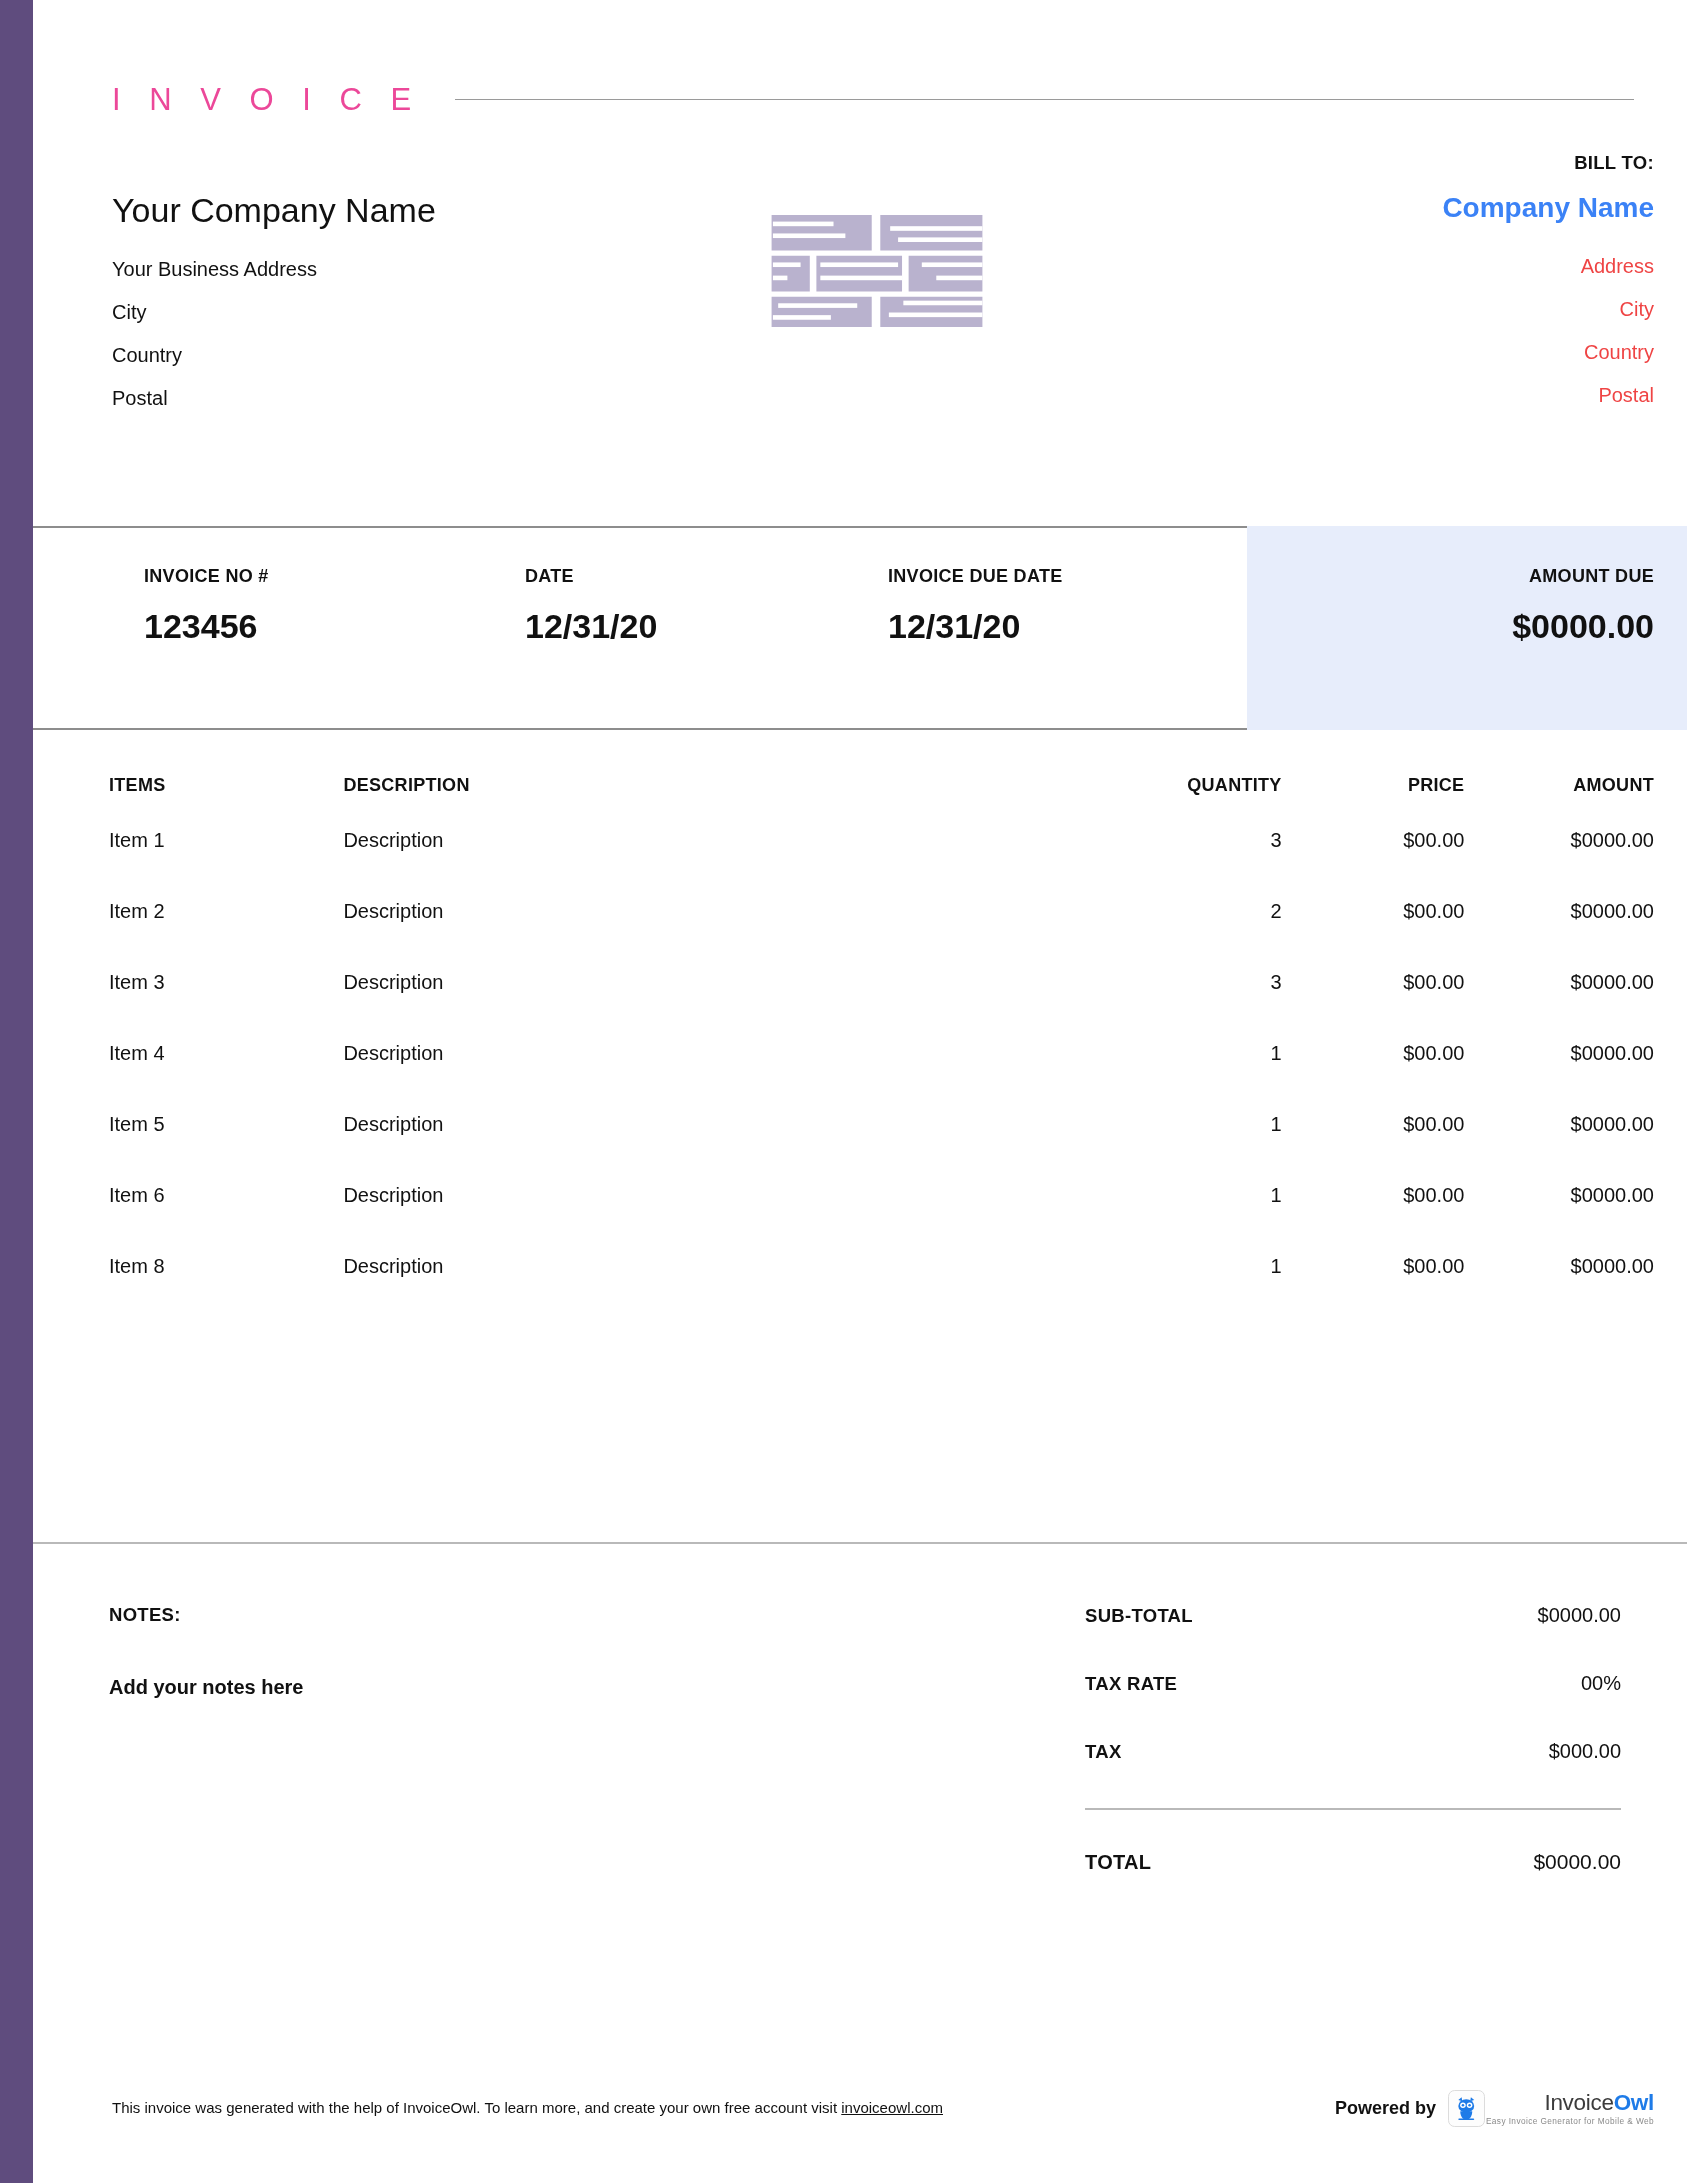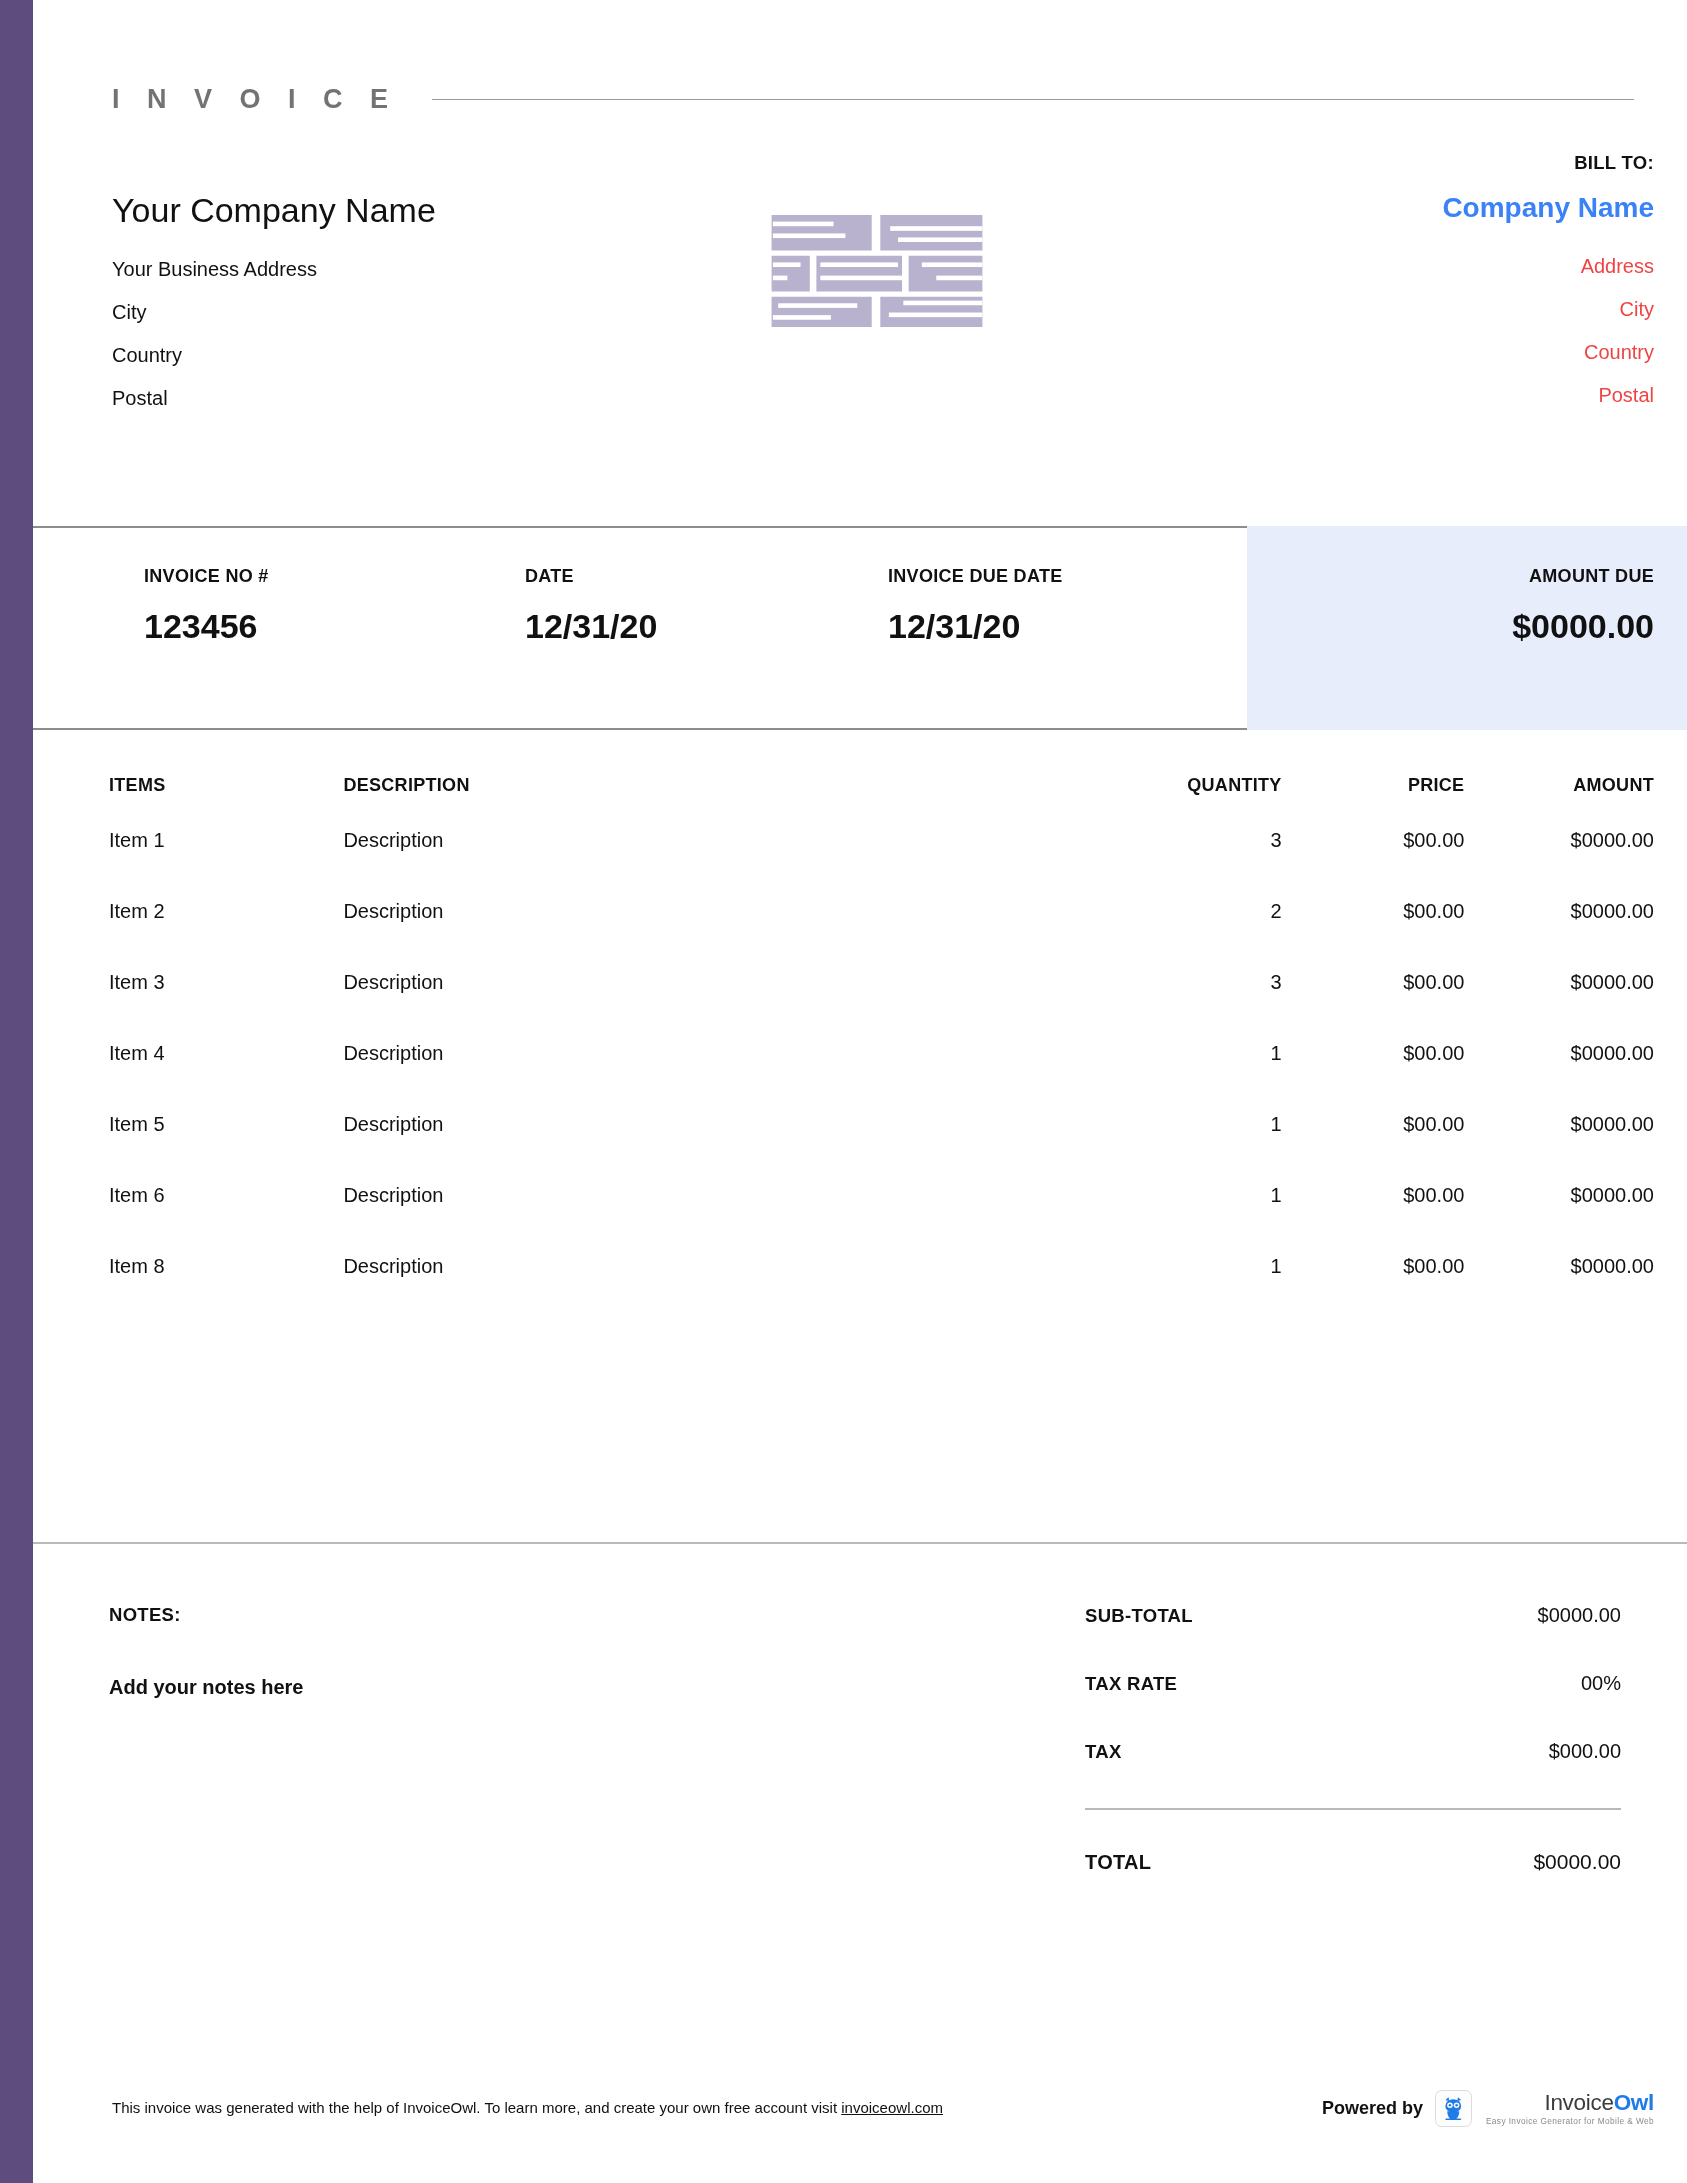--- a/index.html
+++ b/index.html
@@ -28,24 +28,24 @@
   }
   
   .title-row {
     position: absolute;
     left: 112px; top: 73px;
     width: 1522px; height: 53px;
     display: flex;
     align-items: center;
   }
   .doc-title {
-    font-size: 27px;
-    font-weight: 700;
+    font-size: 31px;
+    font-weight: 400;
     letter-spacing: 10px;
-    color: #737373;
+    color: #ec4899;
     white-space: nowrap;
   }
   .title-rule {
     flex: 1;
     height: 1.3px;
     background: #9a9a9a;
     margin-left: 34px;
     margin-right: 0px;
   }
 
@@ -280,21 +280,21 @@
   }
   .powered-text {
     font-size: 18px;
     font-weight: 700;
     color: #111;
     white-space: nowrap;
   }
   .owl-logo {
     display: flex;
     align-items: center;
-    gap: 14px;
+    gap: 1px;
   }
   .owl-badge {
     width: 37px; height: 37px;
     border: 1.3px solid #dcdcdc;
     border-radius: 6.6px;
     background: #fdfdfd;
     display: flex;
     align-items: center;
     justify-content: center;
   }

